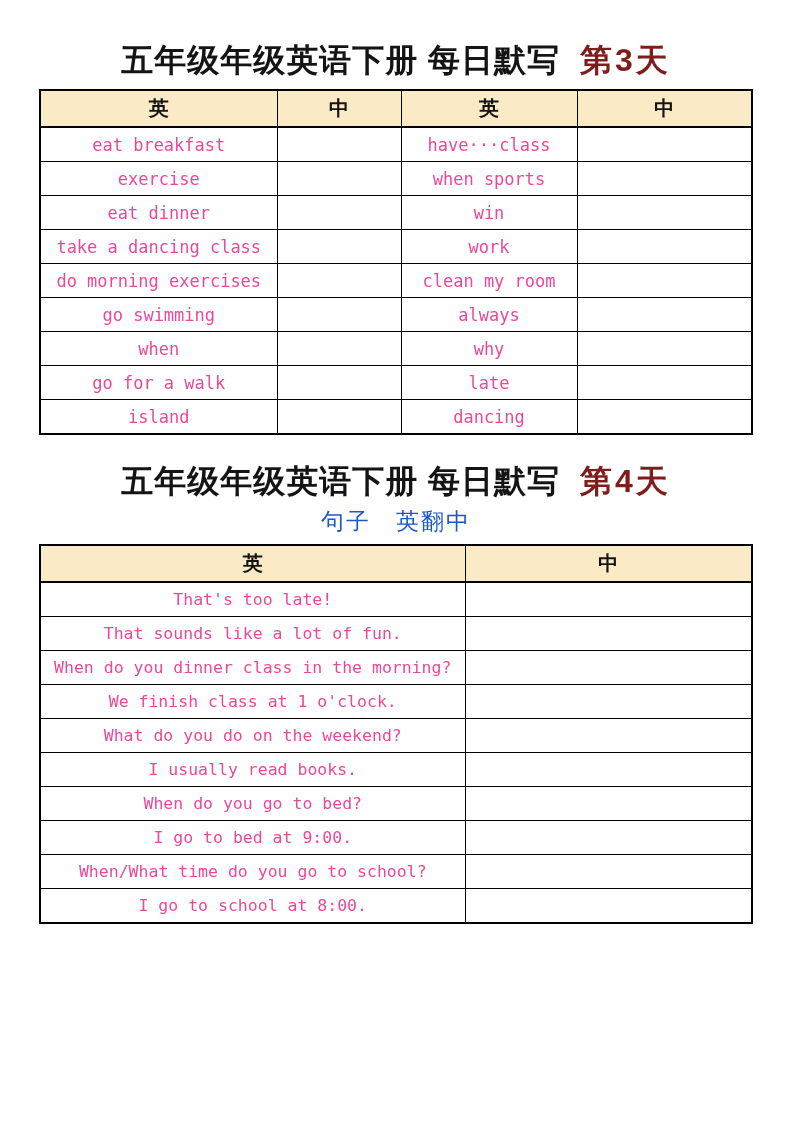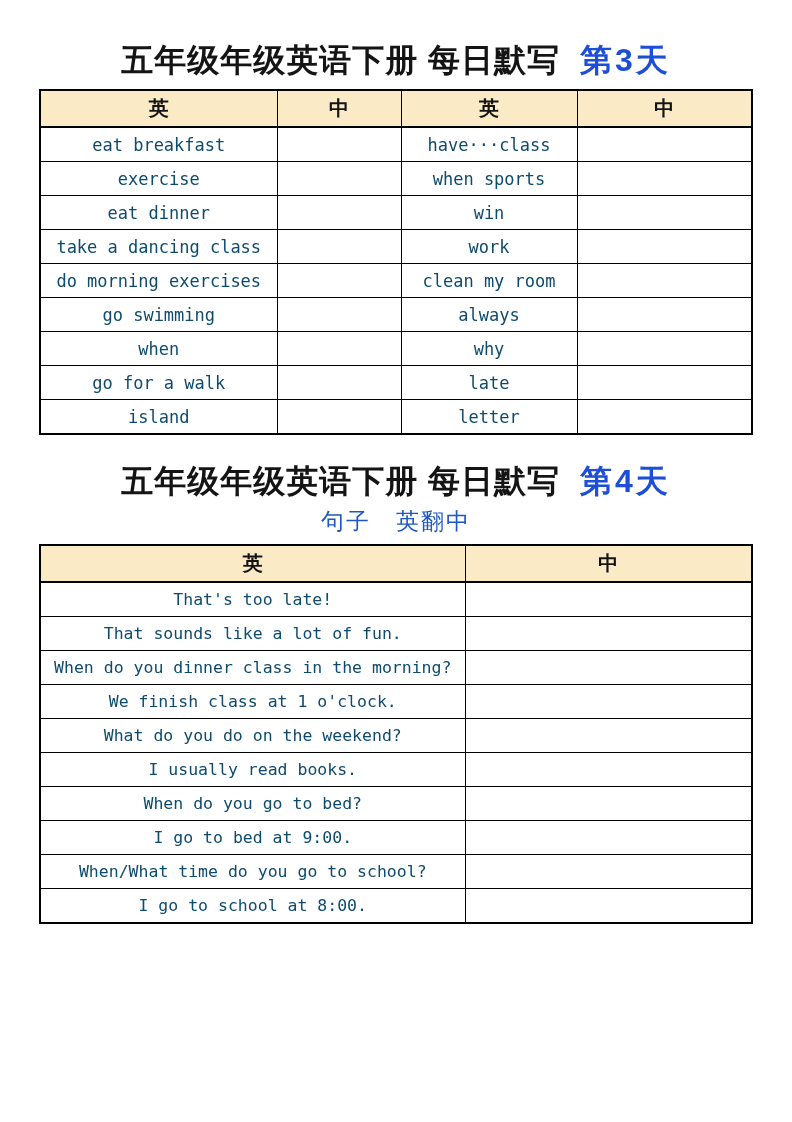--- a/index.html
+++ b/index.html
@@ -22,21 +22,21 @@
     margin: 0;
     text-align: center;
     font-family: "Liberation Sans", "DejaVu Sans", sans-serif;
     font-weight: bold;
     font-size: 32px;
     line-height: 40px;
     color: #141414;
     letter-spacing: 1px;
   }
   .title .day {
-    color: #1d4ed8;
+    color: #7f1d1d;
     margin-left: 10px;
     letter-spacing: 3px;
   }
   .subtitle {
     margin-top: 6px;
     text-align: center;
     font-family: "DejaVu Serif", "Liberation Serif", serif;
     font-size: 23px;
     line-height: 28px;
     color: #1d57c5;
@@ -63,21 +63,21 @@
     height: 35px;
     font-family: "Liberation Sans", "DejaVu Sans", sans-serif;
     font-weight: 600;
     font-size: 20px;
     color: #141414;
     border-bottom: 2px solid #000000;
   }
   table.sheet tbody td {
     height: 33px;
     font-size: 17px;
-    color: #0c4a6e;
+    color: #ec4899;
   }
   table.t2 tbody td {
     font-size: 16.5px;
   }
   .t1 col.c1 { width: 237px; }
   .t1 col.c2 { width: 124px; }
   .t1 col.c3 { width: 176px; }
   .t1 col.c4 { width: 175px; }
   .t2 col.c1 { width: 425px; }
   .t2 col.c2 { width: 287px; }
@@ -153,21 +153,21 @@
         </tr>
         <tr>
           <td>go for a walk</td>
           <td></td>
           <td>late</td>
           <td></td>
         </tr>
         <tr>
           <td>island</td>
           <td></td>
-          <td>letter</td>
+          <td>dancing</td>
           <td></td>
         </tr>
       </tbody>
   </table>
 
   <div class="section-gap"></div>
 
   <h1 class="title">
     <span>五年级年级英语下册 每日默写</span>
     <span class="day">第4天</span>

